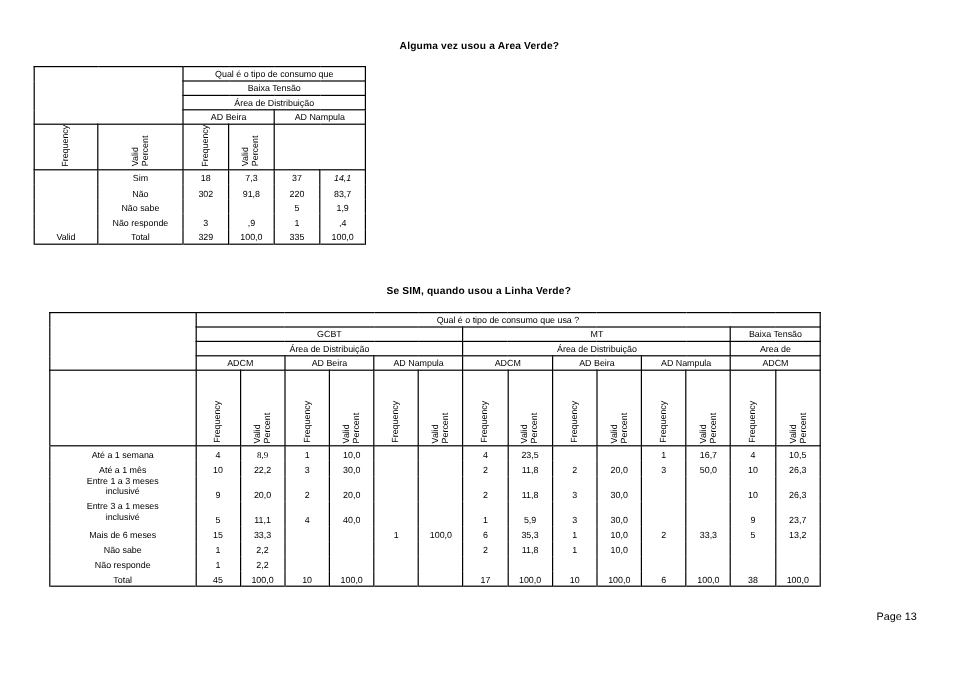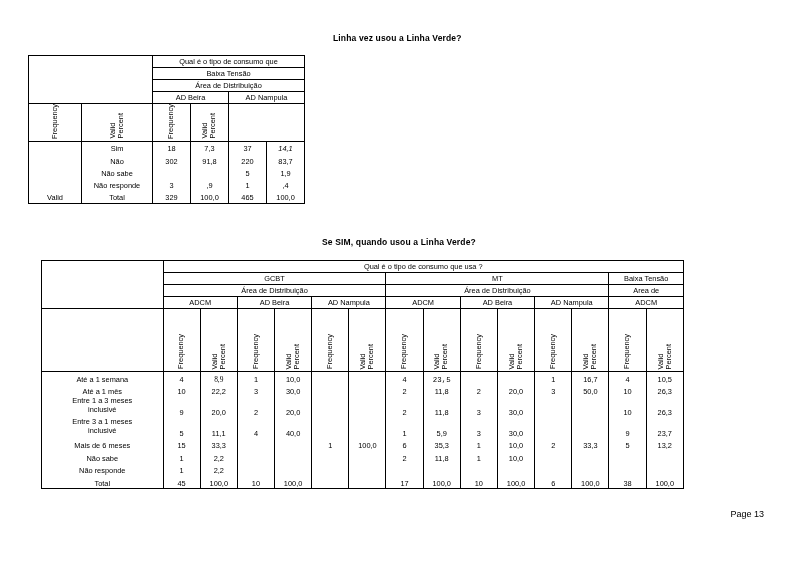--- a/index.html
+++ b/index.html
@@ -131,21 +131,21 @@
   #table-2 { left: 41px; top: 260px; width: 643px; }
   #table-2 .hdr { height: 11px; }
   #table-2 .body-row td { height: 12.4px; }
   #table-2 .tall-row td { height: 21px; }
 </style>
 </head>
 <body>
 
 <div class="page">
 
-  <div class="doc-title" id="title-1">Linha vez usou a Linha Verde?</div>
+  <div class="doc-title" id="title-1">Alguma vez usou a Area Verde?</div>
 
   <table class="spss" id="table-1">
     <colgroup>
       <col style="width:53px">
       <col style="width:71px">
       <col style="width:38px">
       <col style="width:38px">
       <col style="width:38px">
       <col style="width:38px">
     </colgroup>
@@ -208,21 +208,21 @@
           <td class="rowlabel" style="border-right: 1.4px solid rgb(0, 0, 0);">Não responde</td>
           <td class="num">3</td>
           <td class="num">,9</td>
           <td class="num">1</td>
           <td class="num">,4</td>
         </tr>
         <tr class="body-row last-body">
           <td class="rowlabel" style="border-right: 1.4px solid rgb(0, 0, 0);">Total</td>
           <td class="num">329</td>
           <td class="num">100,0</td>
-          <td class="num">465</td>
+          <td class="num">335</td>
           <td class="num">100,0</td>
         </tr>
       </tbody>
   </table>
 
   <div class="doc-title" id="title-2">Se SIM, quando usou a Linha Verde?</div>
 
   <table class="spss" id="table-2">
     <colgroup>
       <col style="width:121px">
@@ -321,21 +321,21 @@
     <tbody id="table2-body">
         <tr class="body-row first-body">
           <td class="rowlabel" style="white-space: pre-line; vertical-align: bottom; border-right: 1.4px solid rgb(0, 0, 0); border-top: 1.4px solid rgb(0, 0, 0);">Até a 1 semana</td>
           <td class="num" style="border-top: 1.4px solid rgb(0, 0, 0);">4</td>
           <td class="num" style="border-top: 1.4px solid rgb(0, 0, 0); font-family: Liberation Serif, serif;">8,9</td>
           <td class="num" style="border-top: 1.4px solid rgb(0, 0, 0);">1</td>
           <td class="num" style="border-top: 1.4px solid rgb(0, 0, 0);">10,0</td>
           <td class="num" style="border-top: 1.4px solid rgb(0, 0, 0);"></td>
           <td class="num" style="border-top: 1.4px solid rgb(0, 0, 0);"></td>
           <td class="num" style="border-top: 1.4px solid rgb(0, 0, 0);">4</td>
-          <td class="num" style="border-top: 1.4px solid rgb(0, 0, 0); font-family: Liberation Mono, monospace;">23,5</td>
+          <td class="num" style="border-top: 1.4px solid rgb(0, 0, 0);">23,5</td>
           <td class="num" style="border-top: 1.4px solid rgb(0, 0, 0);"></td>
           <td class="num" style="border-top: 1.4px solid rgb(0, 0, 0);"></td>
           <td class="num" style="border-top: 1.4px solid rgb(0, 0, 0);">1</td>
           <td class="num" style="border-top: 1.4px solid rgb(0, 0, 0);">16,7</td>
           <td class="num" style="border-top: 1.4px solid rgb(0, 0, 0);">4</td>
           <td class="num" style="border-top: 1.4px solid rgb(0, 0, 0);">10,5</td>
         </tr>
         <tr class="body-row">
           <td class="rowlabel" style="white-space: pre-line; vertical-align: bottom; border-right: 1.4px solid rgb(0, 0, 0);">Até a 1 mês</td>
           <td class="num">10</td>

